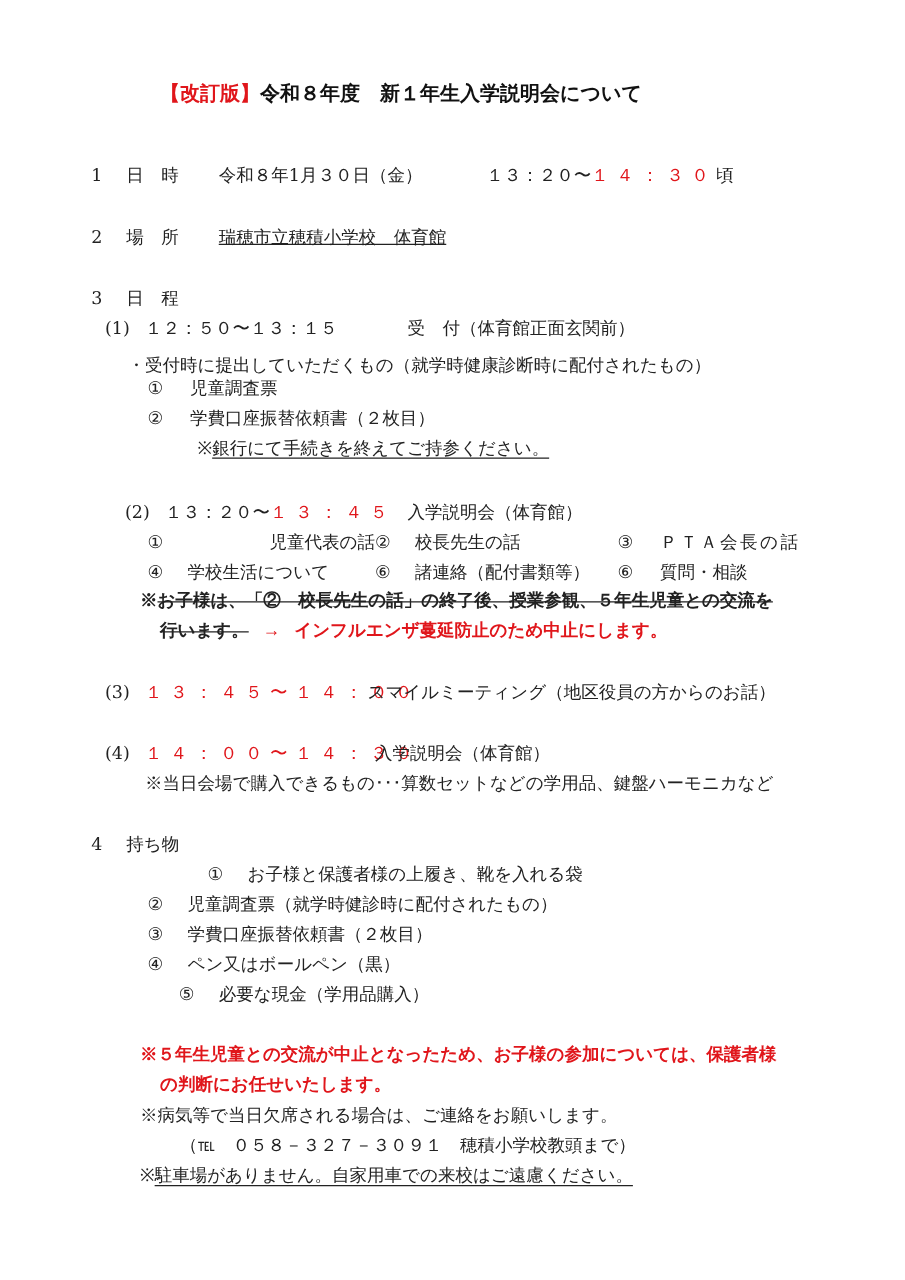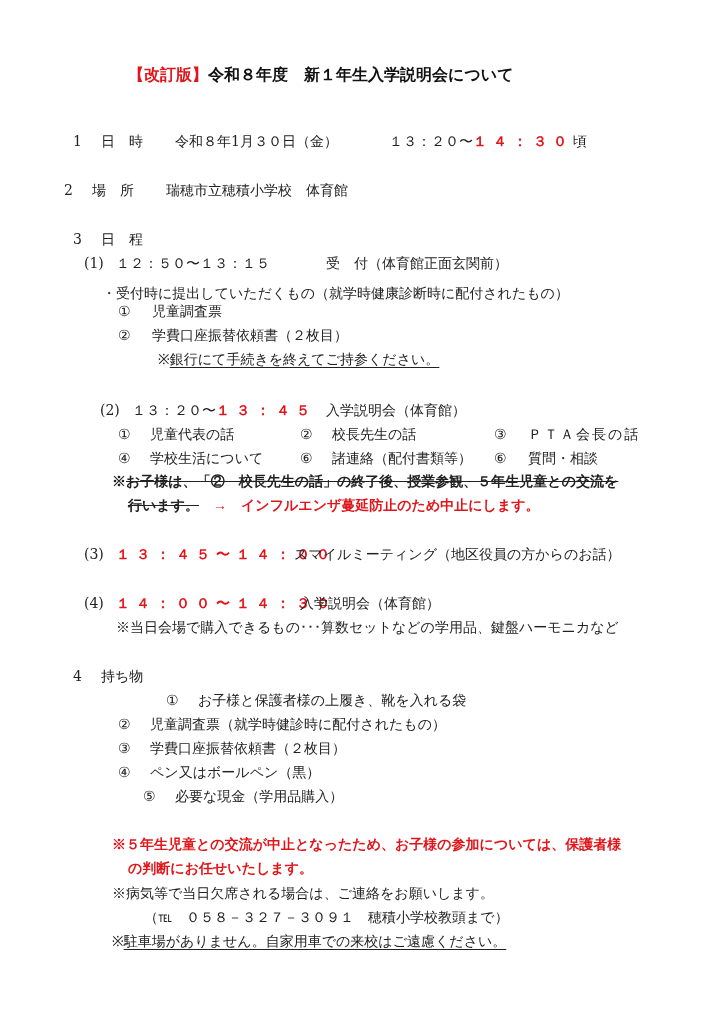--- a/index.html
+++ b/index.html
@@ -1,39 +1,39 @@
 <!DOCTYPE html>
 <html><head>
 <meta charset="utf-8">
 <style>
   html, body { margin: 0; padding: 0; background: #ffffff; }
   body { width: 724px; height: 1024px; position: relative; overflow: hidden;
          font-family: "DejaVu Serif", "Liberation Serif", serif; color: #222; }
   .line { position: absolute; white-space: nowrap; font-size: 14px; line-height: 18px; }
   .title { font-family: "DejaVu Sans", "Liberation Sans", sans-serif; font-weight: bold; font-size: 16px; color: #111; }
   .red { color: #e0161b; }
-  .bold-sans { font-family: "DejaVu Sans", "Liberation Sans", sans-serif; font-weight: bold; }
-  .gothic { font-family: Liberation Serif, serif; }
+  .bold-sans { font-family: "DejaVu Sans", "Liberation Sans", sans-serif; font-weight: normal; }
+  .gothic { font-family: Liberation Mono, monospace; }
   .wide { letter-spacing: 6px; }
   .u { text-decoration: underline; text-underline-offset: 3px; }
   .strike { text-decoration: line-through; }
   .tab { display: inline-block; }
 </style>
 </head>
 <body>
 
 <div class="line title" style="left:128px; top:66px;">
   <span class="red">【改訂版】</span><span>令和８年度　新１年生入学説明会について</span>
 </div>
 
 <div class="line" style="left:73px; top:132px;">
   <span class="tab" style="width:28px;">1</span><span class="tab" style="width:74px;">日　時</span><span class="tab" style="width:214px;">令和８年1月３０日（金）</span><span>１３：２０〜</span><span class="red bold-sans wide">１４：３０</span><span>頃</span>
 </div>
 
-<div class="line" style="left:64px; top:181px;">
+<div class="line" style="left:73px; top:181px;text-decoration:underline;">
   <span class="tab" style="width:28px;">2</span><span class="tab" style="width:74px;">場　所</span><span>瑞穂市立穂積小学校　体育館</span>
 </div>
 
 <div class="line" style="left:73px; top:230px;">
   <span class="tab" style="width:28px;">3</span><span>日　程</span>
 </div>
 
 <div class="line" style="left:84px; top:254px;">
   <span class="tab" style="width:32px;">(1)</span><span class="tab" style="width:210px;">１２：５０〜１３：１５</span><span>受　付（体育館正面玄関前）</span>
 </div>
@@ -45,21 +45,21 @@
   <span class="tab" style="width:34px;">②</span><span>学費口座振替依頼書（２枚目）</span>
 </div>
 <div class="line" style="left:158px; top:350px;">
   <span>※</span><span class="gothic u">銀行にて手続きを終えてご持参ください。</span>
 </div>
 
 <div class="line" style="left:100px; top:401px;">
   <span class="tab" style="width:32px;">(2)</span><span>１３：２０〜</span><span class="red bold-sans wide tab" style="width:110px;">１３：４５</span><span>入学説明会（体育館）</span>
 </div>
 <div class="line" style="left:118px; top:425px;">
-  <span class="tab" style="width:32px;">①</span><span class="tab" style="width:150px;">児童代表の話</span><span class="tab" style="width:32px;">②</span><span class="tab" style="width:162px;">校長先生の話</span><span class="tab" style="width:34px;">③</span><span style="letter-spacing:2px;">ＰＴＡ会長の話</span>
+  <span class="tab" style="width:32px;">①</span><span class="tab" style="width:150px;text-align:right;">児童代表の話</span><span class="tab" style="width:32px;">②</span><span class="tab" style="width:162px;">校長先生の話</span><span class="tab" style="width:34px;">③</span><span style="letter-spacing:2px;">ＰＴＡ会長の話</span>
 </div>
 <div class="line" style="left:118px; top:449px;">
   <span class="tab" style="width:32px;">④</span><span class="tab" style="width:150px;">学校生活について</span><span class="tab" style="width:32px;">⑥</span><span class="tab" style="width:162px;">諸連絡（配付書類等）</span><span class="tab" style="width:34px;">⑥</span><span>質問・相談</span>
 </div>
 <div class="line gothic" style="left:112px; top:473px; font-weight:bold;">
   <span>※</span><span class="strike">お子様は、「②　校長先生の話」の終了後、授業参観、５年生児童との交流を</span>
 </div>
 <div class="line gothic" style="left:128px; top:497px; font-weight:bold;">
   <span class="strike">行います。</span><span class="red" style="margin-left:14px;">→</span><span class="red" style="margin-left:14px;">インフルエンザ蔓延防止のため中止にします。</span>
 </div>

